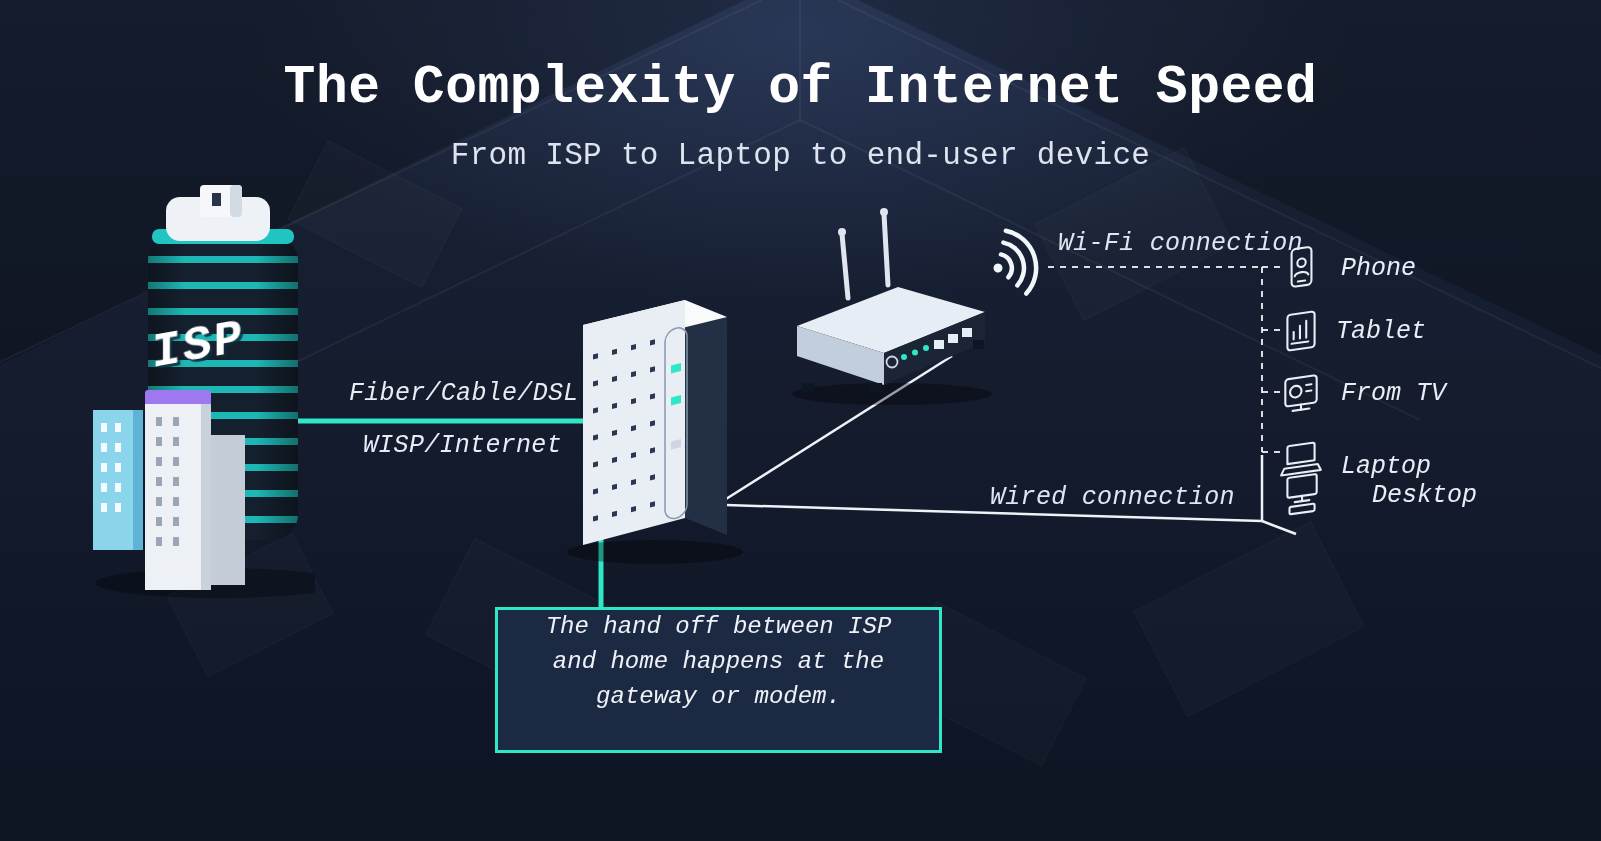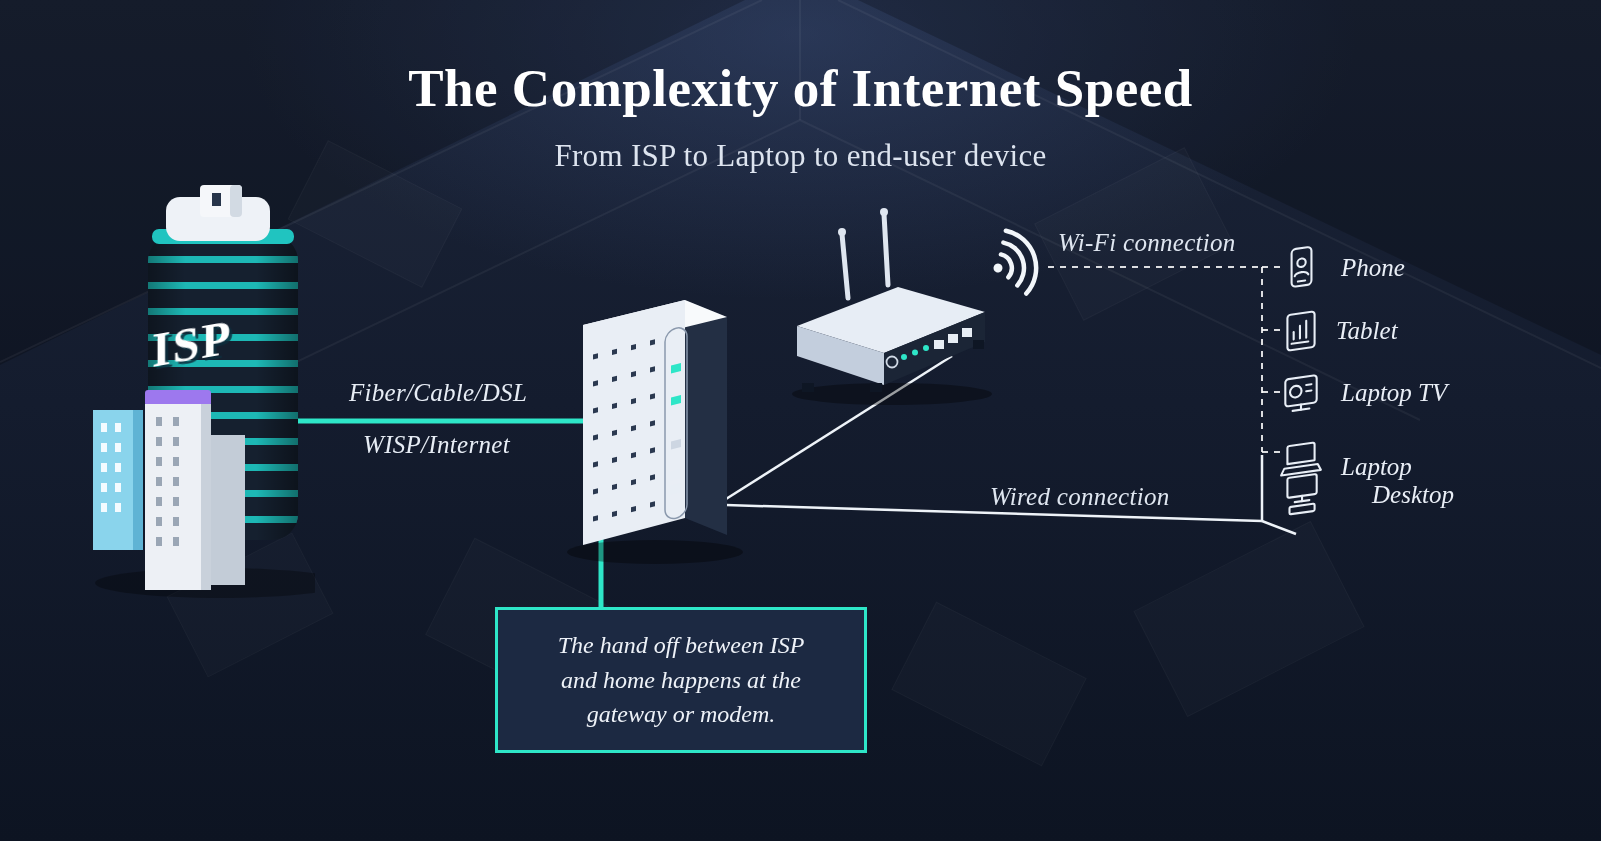--- a/index.html
+++ b/index.html
@@ -1,18 +1,18 @@
 <!DOCTYPE html>
 <html><head>
 <meta charset="utf-8">
 <style>
   html,body{margin:0;padding:0;background:#0b111d;}
   .canvas{
     position:relative;width:1601px;height:841px;overflow:hidden;
-    font-family:Liberation Serif, serif;
+    font-family:Liberation Mono, monospace;
     background:
       radial-gradient(900px 430px at 50% 4%, rgba(66,88,138,0.38), rgba(0,0,0,0) 62%),
       linear-gradient(180deg,#1b2438 0%,#141c2e 48%,#0d1422 100%);
     color:#fff;
   }
   svg{display:block}
   .bg-decor{position:absolute;inset:0;}
   .layer{position:absolute;inset:0;pointer-events:none;}
 
   .page-title{
@@ -31,23 +31,23 @@
   .lbl-fiber{left:349px;top:379px;}
   .lbl-wisp{left:363px;top:431px;}
   .lbl-wifi{left:1058px;top:229px;color:#dfe6f0;}
   .lbl-wired{left:990px;top:483px;color:#dfe6f0;}
 
   .isp-svg{position:absolute;left:70px;top:185px;}
   .modem-svg{position:absolute;left:560px;top:280px;}
   .router-svg{position:absolute;left:780px;top:200px;}
 
   .callout{
-    position:absolute;left:495px;top:607px;width:372px;height:146px;
+    position:absolute;left:495px;top:607px;width:447px;height:146px;
     box-sizing:border-box;border:3px solid #2ee6c8;background:#1c2942;
-    display:flex;align-items:center;justify-content:center;padding:0 42px;
+    display:flex;align-items:flex-start;justify-content:center;padding:0 42px;
   }
   .callout p{
     margin:0;font-style:italic;font-size:24px;line-height:1.45;color:#eef2f8;text-align:center;
   }
 
   .device-row{
     position:absolute;left:1278px;height:50px;display:flex;align-items:center;gap:17px;
   }
   .device-row .device-icon{width:46px;height:46px;transform:skewY(-8deg);}
   .device-row .device-icon svg{stroke:#e8eef6;fill:none;stroke-width:2;stroke-linecap:round;stroke-linejoin:round;}
@@ -295,21 +295,21 @@
     <span class="device-icon">
       <svg width="46" height="46" viewBox="0 0 44 44">
         <rect x="7" y="7" width="30" height="26" rx="3"></rect>
         <circle cx="17" cy="20" r="5.5"></circle>
         <line x1="27" y1="15" x2="32" y2="15"></line>
         <line x1="27" y1="21" x2="32" y2="21"></line>
         <line x1="22" y1="33" x2="22" y2="38"></line>
         <line x1="14" y1="38" x2="30" y2="38"></line>
       </svg>
     </span>
-    <span class="device-label">Laptop TV</span>
+    <span class="device-label">From TV</span>
   </div>
 
   <div class="device-row row-laptop">
     <span class="device-icon">
       <svg width="46" height="46" viewBox="0 0 44 44">
         <path d="M11 9h22a2 2 0 0 1 2 2v15H9V11a2 2 0 0 1 2-2z"></path>
         <path d="M6 30h32l3 6H3z"></path>
       </svg>
     </span>
     <span class="device-label">Laptop</span>

